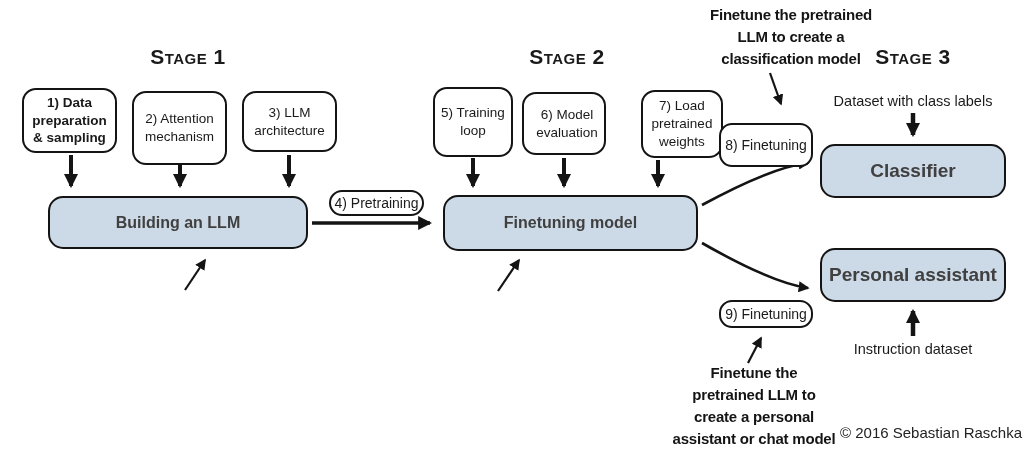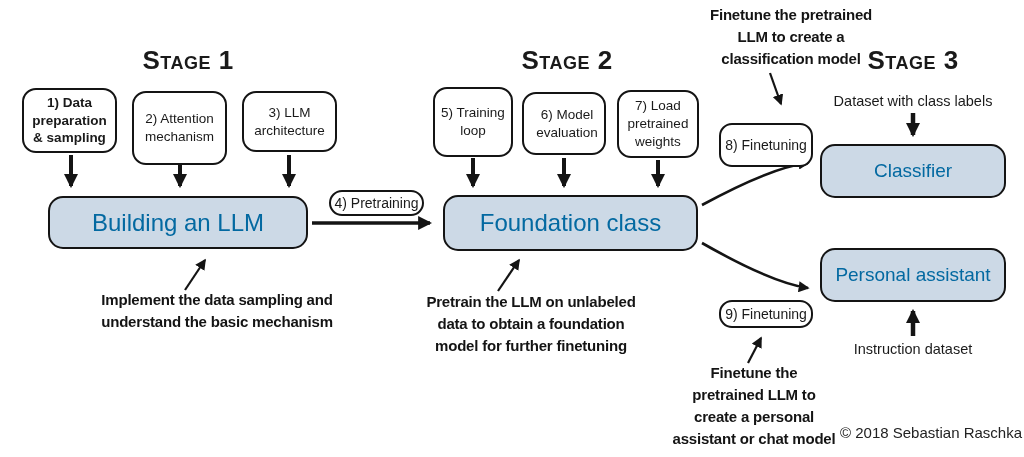--- a/index.html
+++ b/index.html
@@ -9,21 +9,21 @@
     position: relative;
     width: 1024px;
     height: 457px;
     background: #ffffff;
     overflow: hidden;
   }
   .stage-heading {
     position: absolute;
     transform: translateX(-50%);
     font-weight: bold;
-    font-size: 26px;
+    font-size: 21px;
     font-variant: small-caps;
     letter-spacing: 0.5px;
     color: #1a1a1a;
     white-space: nowrap;
     text-align: right;
   }
   .step-box {
     position: absolute;
     background: #ffffff;
     border: 2px solid #141414;
@@ -52,26 +52,26 @@
     white-space: nowrap;
   }
   .main-box {
     position: absolute;
     background: #ccd9e6;
     border: 2.5px solid #141414;
     border-radius: 15px;
     display: flex;
     align-items: center;
     justify-content: center;
-    font-weight: normal;
-    color: #0369a1;
+    font-weight: bold;
+    color: #404040;
     text-align: center;
     white-space: nowrap;
   }
-  .main-box.lg { font-size: 24px; }
+  .main-box.lg { font-size: 16px; }
   .main-box.md { font-size: 19px; }
   .annotation {
     position: absolute;
     transform: translateX(-50%);
     font-weight: bold;
     font-size: 15px;
     line-height: 22px;
     text-align: center;
     color: #141414;
     white-space: pre-line;
@@ -145,43 +145,38 @@
 &amp; sampling</div>
   <div class="step-box" style="left:132px; top:91px; width:95px; height:74px;">2) Attention
 mechanism</div>
   <div class="step-box" style="left:242px; top:91px; width:95px; height:61px;">3) LLM
 architecture</div>
 
   <div class="step-box" style="left:433px; top:87px; width:80px; height:70px;">5) Training
 loop</div>
   <div class="step-box" style="left:522px; top:92px; width:84px; height:63px;padding-left:10px;">6) Model
 evaluation</div>
-  <div class="step-box" style="left:617px; top:90px; width:82px; height:68px;">7) Load
+  <div class="step-box" style="left:641px; top:90px; width:82px; height:68px;">7) Load
 pretrained
 weights</div>
 
   <div class="pill" style="left:329px; top:190px; width:95px; height:26px;">4) Pretraining</div>
   <div class="pill" style="left:719px; top:123px; width:94px; height:44px;">8) Finetuning</div>
   <div class="pill" style="left:719px; top:300px; width:94px; height:28px;">9) Finetuning</div>
 
   <div class="main-box lg" style="left:48px; top:196px; width:260px; height:53px;">Building an LLM</div>
-  <div class="main-box lg" style="left:443px; top:195px; width:255px; height:56px;">Foundation class</div>
+  <div class="main-box lg" style="left:443px; top:195px; width:255px; height:56px;">Finetuning model</div>
   <div class="main-box md" style="left:820px; top:144px; width:186px; height:54px;">Classifier</div>
   <div class="main-box md" style="left:820px; top:248px; width:186px; height:54px;">Personal assistant</div>
 
-  <div class="annotation" style="left:217px; top:289px;">Implement the data sampling and
-understand the basic mechanism</div>
-  <div class="annotation" style="left:531px; top:291px;">Pretrain the LLM on unlabeled
-data to obtain a foundation
-model for further finetuning</div>
   <div class="annotation" style="left:791px; top:4px;">Finetune the pretrained
 LLM to create a
 classification model</div>
   <div class="annotation" style="left:754px; top:362px;">Finetune the
 pretrained LLM to
 create a personal
 assistant or chat model</div>
 
   <div class="plain-label" style="left:913px; top:93px;">Dataset with class labels</div>
   <div class="plain-label" style="left:913px; top:341px;">Instruction dataset</div>
-  <div class="copyright" style="left:840px; top:424px;">© 2018 Sebastian Raschka</div>
+  <div class="copyright" style="left:840px; top:424px;">© 2016 Sebastian Raschka</div>
 
 </div>
 
 </body></html>

